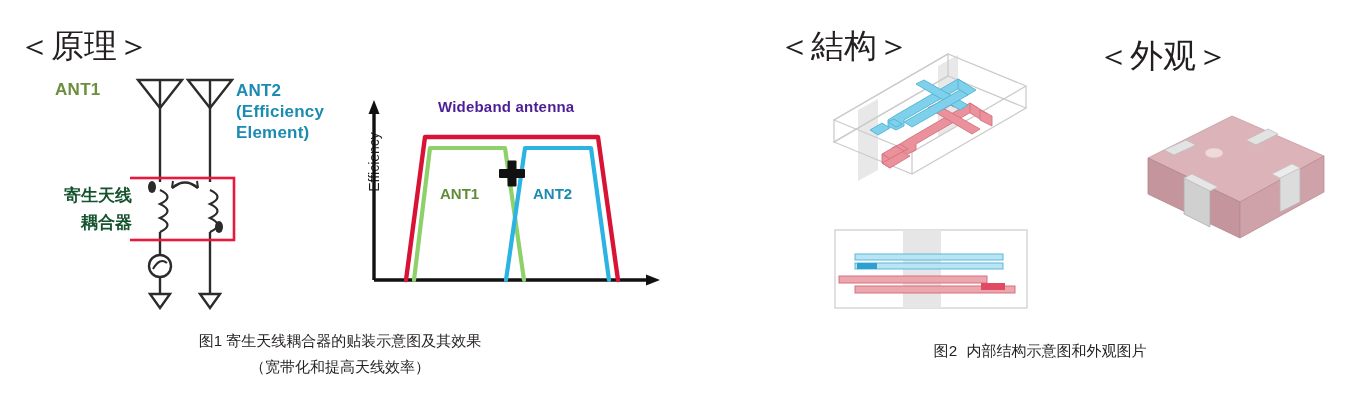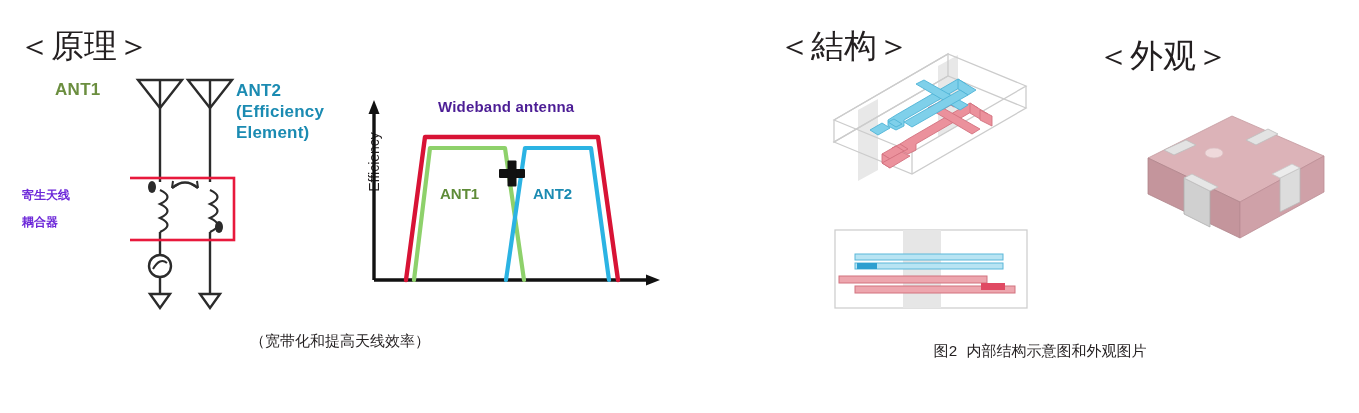--- a/index.html
+++ b/index.html
@@ -37,22 +37,22 @@
     font-size: 17px; font-weight: bold;
     color: #6b8e3f; letter-spacing: .3px;
   }
   .lbl-ant2 {
     left: 236px; top: 80px;
     font-size: 17px; font-weight: bold;
     color: #1b8bb2; line-height: 21px; letter-spacing: .2px;
   }
   .lbl-coupler {
     left: 22px; top: 182px;
-    font-size: 12px; font-weight: bold;
-    color: #6d28d9; line-height: 27px; text-align: left; width: 110px;
+    font-size: 17px; font-weight: bold;
+    color: #14532d; line-height: 27px; text-align: right; width: 110px;
   }
 
   
   #chart-block { left: 348px; top: 88px; width: 330px; height: 215px; }
   .chart-title-wideband {
     left: 90px; top: 10px;
     font-size: 15px; font-weight: bold; color: #4c1d95;
     letter-spacing: .2px; white-space: nowrap;
   }
   .axis-label-efficiency {
@@ -268,16 +268,17 @@
     <g>
       <polygon points="44,68 70,81 70,117 44,104" fill="#d0d0d0" stroke="#adadad" stroke-width="0.8"></polygon>
       <polygon points="44,68 70,81 78,77 52,64" fill="#e6e6e6" stroke="#c2c2c2" stroke-width="0.8"></polygon>
       <polygon points="140,68 160,58 160,92 140,102" fill="#dcdcdc" stroke="#b8b8b8" stroke-width="0.8"></polygon>
       <polygon points="140,68 160,58 152,54 132,64" fill="#ececec" stroke="#c8c8c8" stroke-width="0.8"></polygon>
     </g>
   </svg>
 </div>
 
 <div class="abs caption" id="caption-fig1">
+  <div>图1 寄生天线耦合器的贴装示意图及其效果</div>
   <div>（宽带化和提高天线效率）</div>
 </div>
 
 <div class="abs caption" id="caption-fig2">图2 内部结构示意图和外观图片</div>
 
 </body></html>

